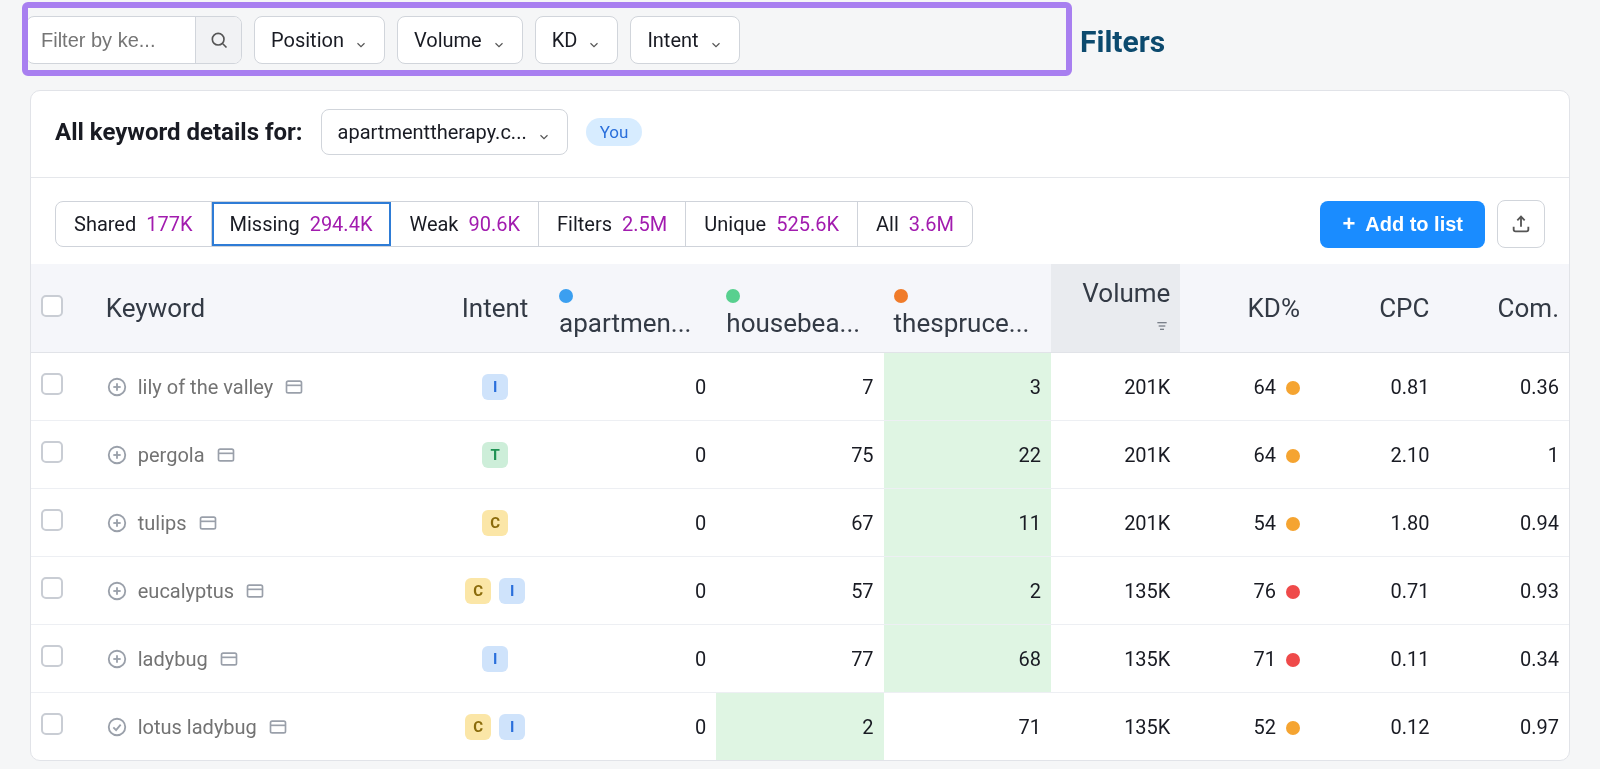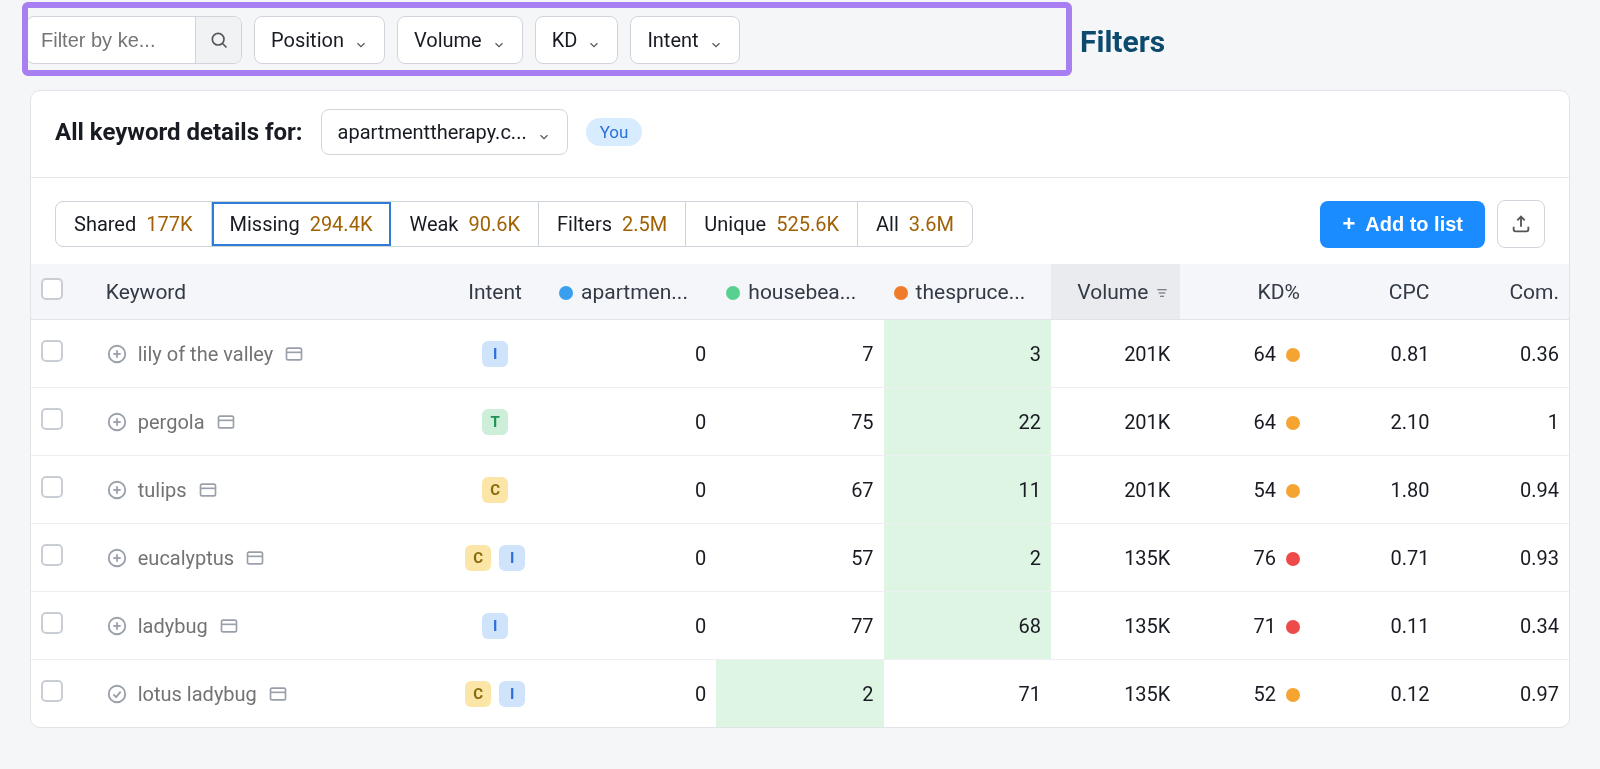--- a/index.html
+++ b/index.html
@@ -92,39 +92,39 @@
   .seg .seg-item {
     padding: 10px 18px;
     font-size: 20px; cursor:pointer;
     display:flex; gap:10px; align-items:center;
     border-right:1px solid #cfd3da;
   }
   .seg .seg-item:last-child { border-right:none; }
   .seg .seg-item.active {
     outline: 2px solid #2e7cd6; outline-offset:-2px;
   }
-  .seg .count { color:#a16207;text-align:right; }
+  .seg .count { color:#a21caf;text-align:right; }
   .right-actions { display:flex; gap:12px; align-items:center; }
   .btn-primary {
     background:#1a8cff; color:#fff; border:none;
     padding:12px 22px; border-radius:8px;
     font-size:20px; font-weight:600; display:flex; gap:10px; align-items:center;
     cursor:pointer;
   }
   .icon-btn {
     width:48px;height:48px;border:1px solid #d1d5db;border-radius:8px;
     display:flex;align-items:center;justify-content:center;background:#fff;
     cursor:pointer;
   }
 
   
   table.kw { width:100%; border-collapse:collapse; table-layout:fixed; }
   table.kw thead th {
     background:#f5f6fa; font-weight:400; color:#333a45;
-    font-size:21px; padding:14px 10px;
+    font-size:26px; padding:14px 10px;
     border-bottom:1px solid #e1e3e8;
     text-align:right;
   }
   table.kw thead th.vol-head { background:#e9ebef; }
   table.kw thead th.left { text-align:left; }
   table.kw tbody td {
     padding: 20px 10px;
     border-top:1px solid #edeff3;
     font-size:20px; text-align:right;
     color:#191b23;

